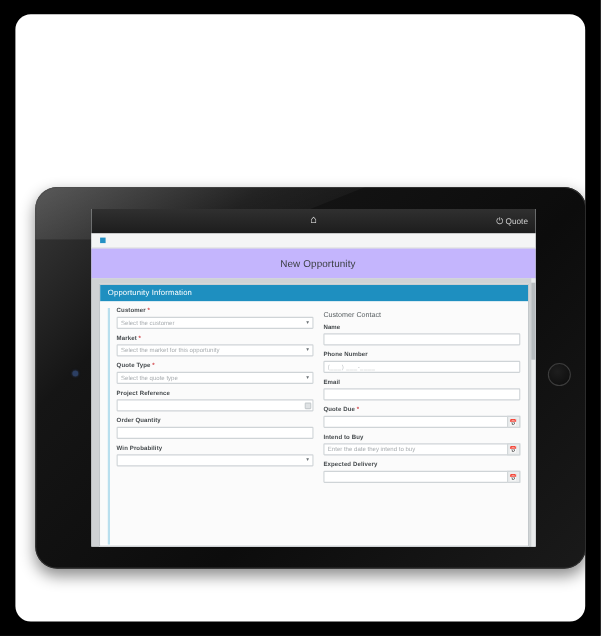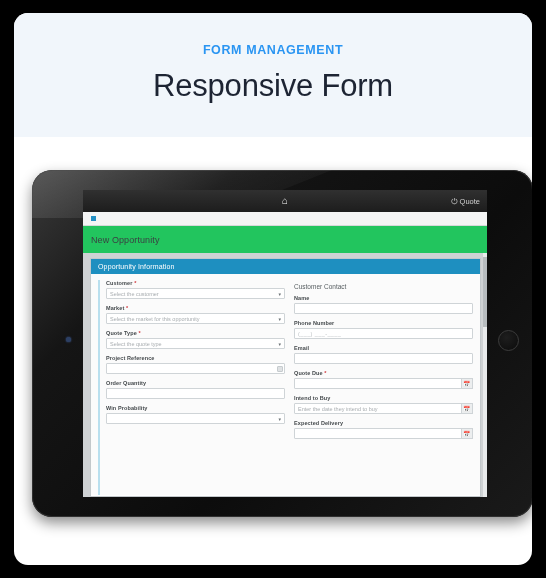--- a/index.html
+++ b/index.html
@@ -130,24 +130,25 @@
   }
   .crumb-dot {
     width: 5px; height: 5px;
     background: #2390c4;
     display: inline-block;
   }
 
   
   .page-title-bar {
     height: 27px;
-    background: #22c55e;
+    background: #c4b5fd;
     display: flex;
     align-items: center;
     padding-left: 8px;
+    justify-content: center;
   }
   .page-title {
     font-size: 9px;
     color: #3b3f42;
     letter-spacing: 0.1px;
   }
 
   
   .page-body {
     position: relative;
@@ -258,24 +259,20 @@
     font-size: 5.5px;
     color: #bcc1c4;
     letter-spacing: 0.4px;
   }
 </style>
 </head>
 <body>
 
 <div class="card">
 
-  <div class="header">
-    <div class="eyebrow">FORM MANAGEMENT</div>
-    <div class="headline">Responsive Form</div>
-  </div>
 
   <div class="tablet">
     <div class="tablet-body"></div>
     <div class="tablet-gloss"></div>
     <div class="camera-dot"></div>
     <div class="home-button"></div>
 
     <div class="screen">
 
       <div class="navbar">

